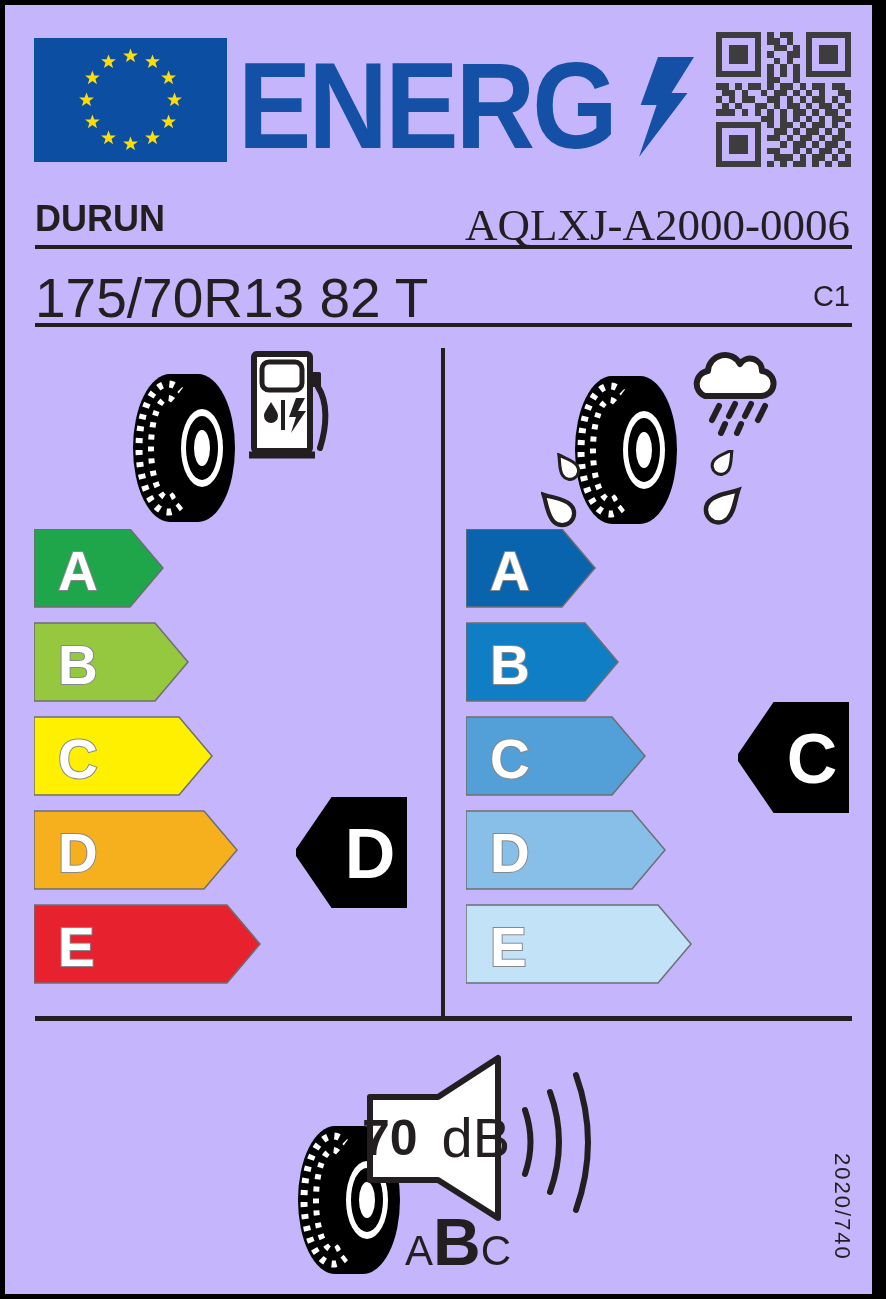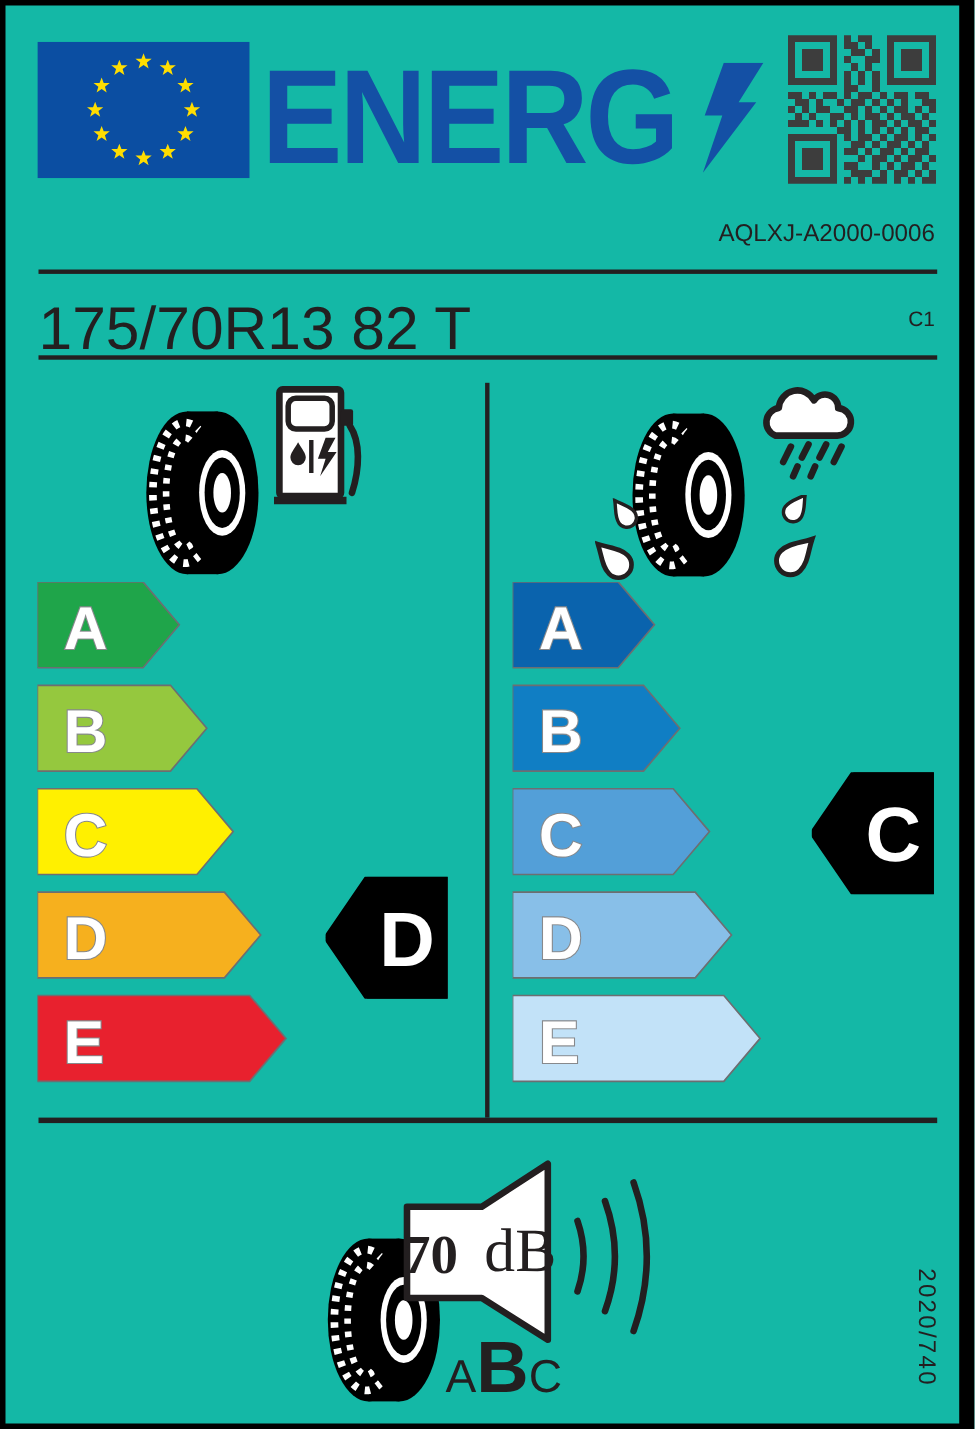--- a/index.html
+++ b/index.html
@@ -1,55 +1,55 @@
 <!DOCTYPE html>
 <html><head>
 <meta charset="utf-8">
 <style>
   html,body{margin:0;padding:0;background:#ffffff;}
   .label{
     position:relative;
     width:886px;height:1299px;
     box-sizing:border-box;
-    background:#14b8a6;
+    background:#c4b5fd;
     border-style:solid;border-color:#000000;
     border-width:5px 14px 5px 5px;
     font-family:"Liberation Sans", sans-serif;
     color:#231F20;
     overflow:hidden;
   }
   .abs{position:absolute;}
   
   .energ-word{
     left:233px;top:40px;
     font-size:122px;font-weight:bold;line-height:1;
     letter-spacing:-3px;color:#1450A5;
     transform:scaleX(.9);transform-origin:left top;
     white-space:nowrap;
   }
   
   .brand{left:30px;top:193px;font-size:36px;font-weight:bold;letter-spacing:0px;}
-  .product-code{right:22px;top:194px;font-size:22px;font-weight:normal;}
+  .product-code{right:22px;top:194px;font-size:45px;font-weight:normal;font-family:Liberation Serif, serif;}
   .rule{background:#231F20;}
   
   .tyre-size{left:30px;top:261px;font-size:55px;}
-  .tyre-class{right:22px;top:275px;font-size:19px;}
+  .tyre-class{right:22px;top:275px;font-size:29px;}
   
   .grade-letter{
     font-family:"Liberation Sans", sans-serif;
     font-weight:bold;font-size:55px;
     fill:#ffffff;stroke:#87898C;stroke-width:2px;paint-order:stroke;
   }
   .indicator-letter{
     font-family:"Liberation Sans", sans-serif;
     font-weight:bold;font-size:70px;
     fill:#ffffff;text-anchor:middle;
   }
   
-  .noise-db{left:366px;top:1100px;width:130px;display:flex;align-items:flex-end;justify-content:center;gap:24px;font-family:Liberation Serif, serif;}
+  .noise-db{left:366px;top:1100px;width:130px;display:flex;align-items:center;justify-content:center;gap:24px;}
   .noise-db .val{font-size:50px;font-weight:bold;}
   .noise-db .unit{font-size:56px;}
   .noise-abc{left:400px;top:1199px;display:flex;align-items:baseline;}
   .noise-abc .small{font-size:42px;}
   .noise-abc .big{font-size:66px;font-weight:bold;}
   .regulation{
     left:824px;top:1148px;
     writing-mode:vertical-rl;
     font-size:22px;letter-spacing:2px;white-space:nowrap;
   }
@@ -344,20 +344,21 @@
       <rect x="51.2" y="128.0" width="6.4" height="6.4" fill="#3D3D3D"></rect>
       <rect x="64.0" y="128.0" width="6.4" height="6.4" fill="#3D3D3D"></rect>
       <rect x="76.8" y="128.0" width="6.4" height="6.4" fill="#3D3D3D"></rect>
       <rect x="83.2" y="128.0" width="6.4" height="6.4" fill="#3D3D3D"></rect>
       <rect x="96.0" y="128.0" width="6.4" height="6.4" fill="#3D3D3D"></rect>
       <rect x="108.8" y="128.0" width="6.4" height="6.4" fill="#3D3D3D"></rect>
       <rect x="121.6" y="128.0" width="6.4" height="6.4" fill="#3D3D3D"></rect>
       <rect x="128.0" y="128.0" width="6.4" height="6.4" fill="#3D3D3D"></rect>
     </svg>
 
+  <div class="abs brand">DURUN</div>
   <div class="abs product-code">AQLXJ-A2000-0006</div>
   <div class="abs rule" style="left:30px;top:240px;width:817px;height:4px"></div>
 
   <div class="abs tyre-size">175/70R13 82 T</div>
   <div class="abs tyre-class">C1</div>
   <div class="abs rule" style="left:30px;top:318px;width:817px;height:4px"></div>
 
   <div class="abs rule" style="left:436px;top:343px;width:4px;height:668px"></div>
 
   <svg class="abs" style="left:126px;top:368px" width="112" height="150" viewBox="0 0 110 150">

